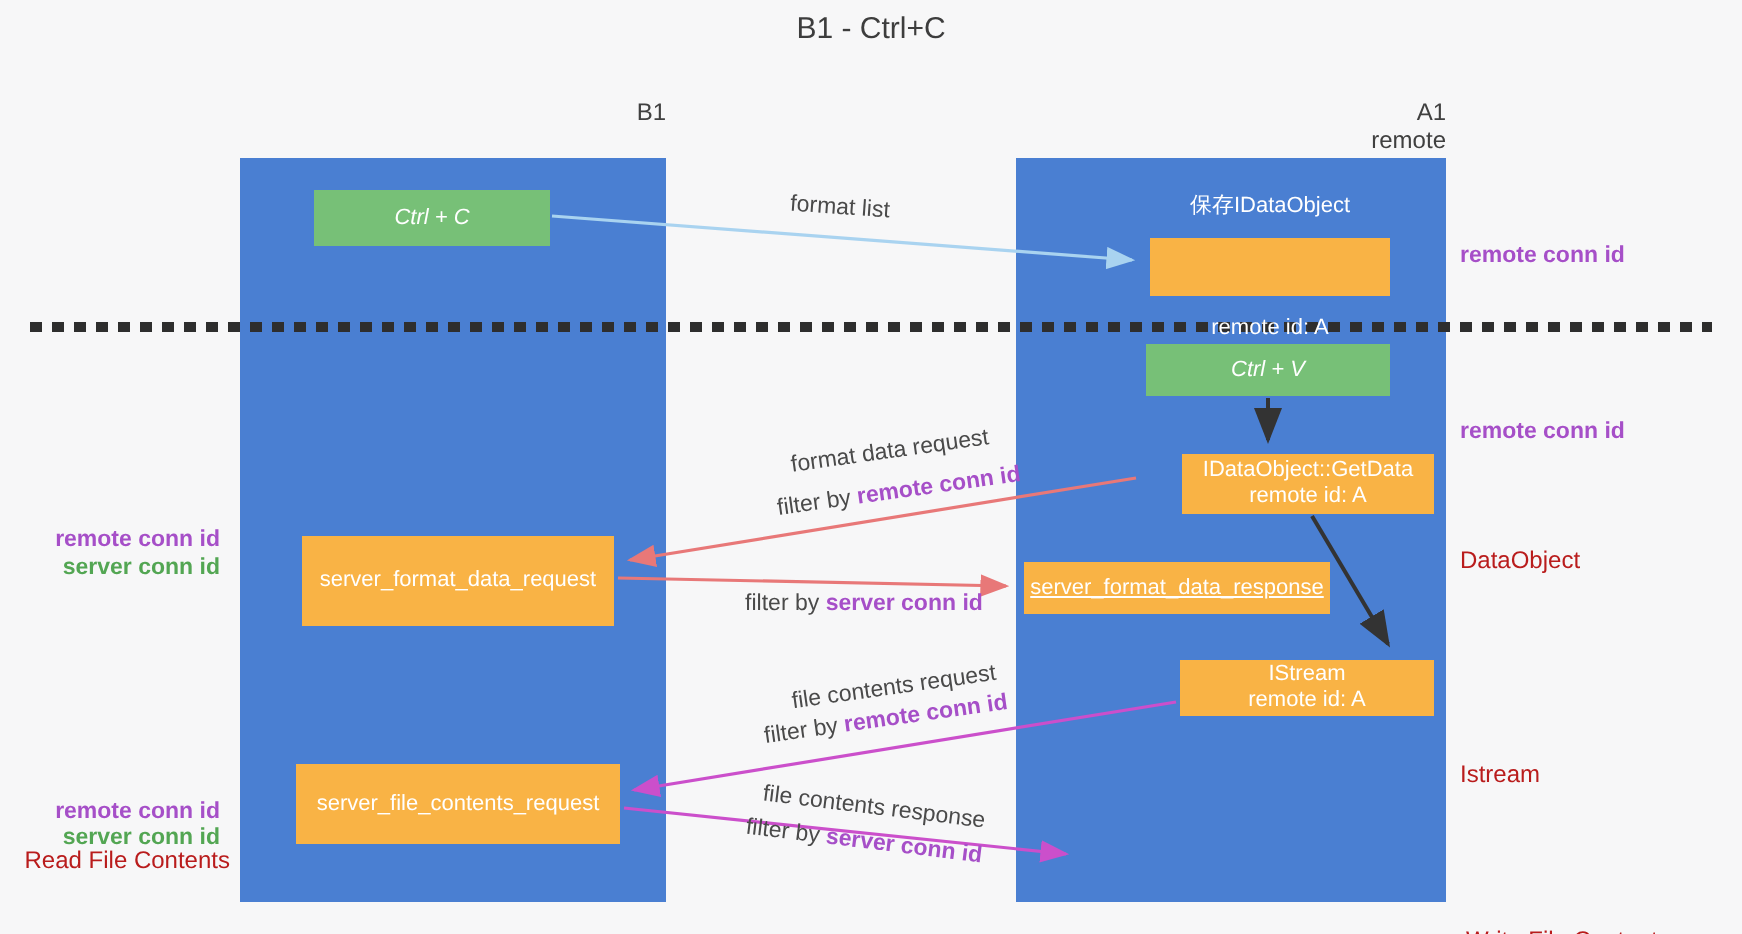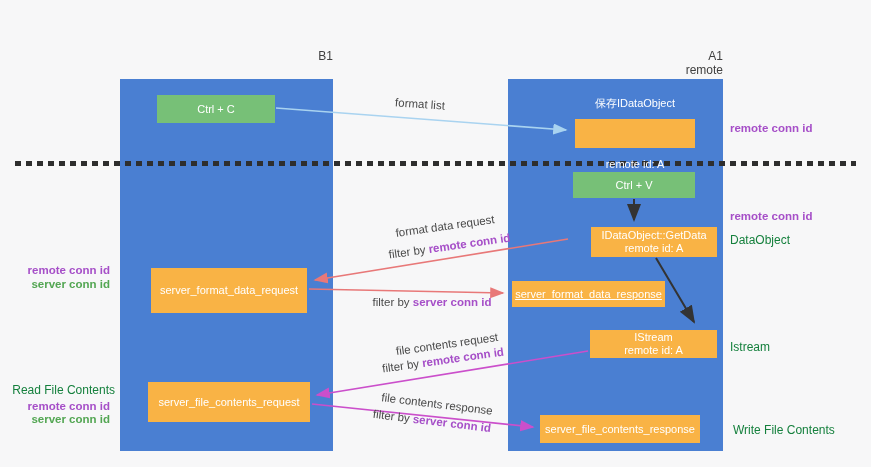--- a/index.html
+++ b/index.html
@@ -12,41 +12,42 @@
   }
   .abs { position:absolute; }
   .title-line { left:0; right:0; text-align:center; font-size:15px; color:#3d3d3d; }
   .lane-header { text-align:right; font-size:12px; color:#404040; line-height:14px; }
   .lane { background:#4a7fd2; }
   .node {
     background:#f9b345; color:#fff; font-size:11px; text-align:center;
     display:flex; flex-direction:column; justify-content:center; line-height:13px;
   }
   .key { background:#77c077; color:#fff; font-size:11px; text-align:center;
-         display:flex; align-items:center; justify-content:center; }
+         display:flex; align-items:center; justify-content:center;font-style:italic; }
   .dashline {
     height:5px;
     background:repeating-linear-gradient(90deg,#2e2e2e 0 6px, transparent 6px 11px);
   }
   .edge-label { font-size:11.5px; color:#4a4a4a; text-align:center; white-space:nowrap; }
   .rot-up   { transform:rotate(-8deg); }
   .rot-dn   { transform:rotate(7deg); }
   .rot-fl   { transform:rotate(4deg); }
   .conn-purple { color:#a64fc8; font-weight:bold; }
   .conn-green  { color:#53a653; font-weight:bold; }
   .side-label  { font-size:11.5px; white-space:nowrap; }
-  .side-dark   { color:#15803d; font-size:12px; }
+  .side-dark   { color:#b91c1c; font-size:12px;margin-top:40px; }
   .left-col    { text-align:right; }
   svg.arrows { pointer-events:none; }
 </style>
 </head>
 <body>
 
 <div id="canvas">
 
+  <div class="abs title-line" style="top:6px;">B1 - Ctrl+C</div>
 
   <div class="abs lane-header" style="left:120px; top:49px; width:213px;">
     <div>B1</div>
   </div>
   <div class="abs lane-header" style="left:508px; top:49px; width:215px;">
     <div>A1</div>
     <div>remote</div>
   </div>
 
   <div class="abs lane" style="left:120px; top:79px; width:213px; height:372px;"></div>
@@ -89,21 +90,20 @@
     <div>IDataObject::GetData</div>
     <div>remote id: A</div>
   </div>
   <div class="abs node" style="left:590px; top:330px; width:127px; height:28px;">
     <div>IStream</div>
     <div>remote id: A</div>
   </div>
   <div class="abs node" style="left:151px; top:268px; width:156px; height:45px;">server_format_data_request</div>
   <div class="abs node" style="left:512px; top:281px; width:153px; height:26px;text-decoration:underline;">server_format_data_response</div>
   <div class="abs node" style="left:148px; top:382px; width:162px; height:40px;">server_file_contents_request</div>
-  <div class="abs node" style="left:540px; top:415px; width:160px; height:28px;">server_file_contents_response</div>
 
   <div class="abs edge-label rot-fl" style="left:360px; top:98px;  width:120px;">format list</div>
 
   <div class="abs edge-label rot-up" style="left:370px; top:220px; width:150px;">format data request</div>
   <div class="abs edge-label rot-up" style="left:362px; top:240px; width:175px;">
     <span>filter by </span><span class="conn-purple">remote conn id</span>
   </div>
 
   <div class="abs edge-label" style="left:352px; top:296px; width:160px;">
     <span>filter by </span><span class="conn-purple">server conn id</span>

